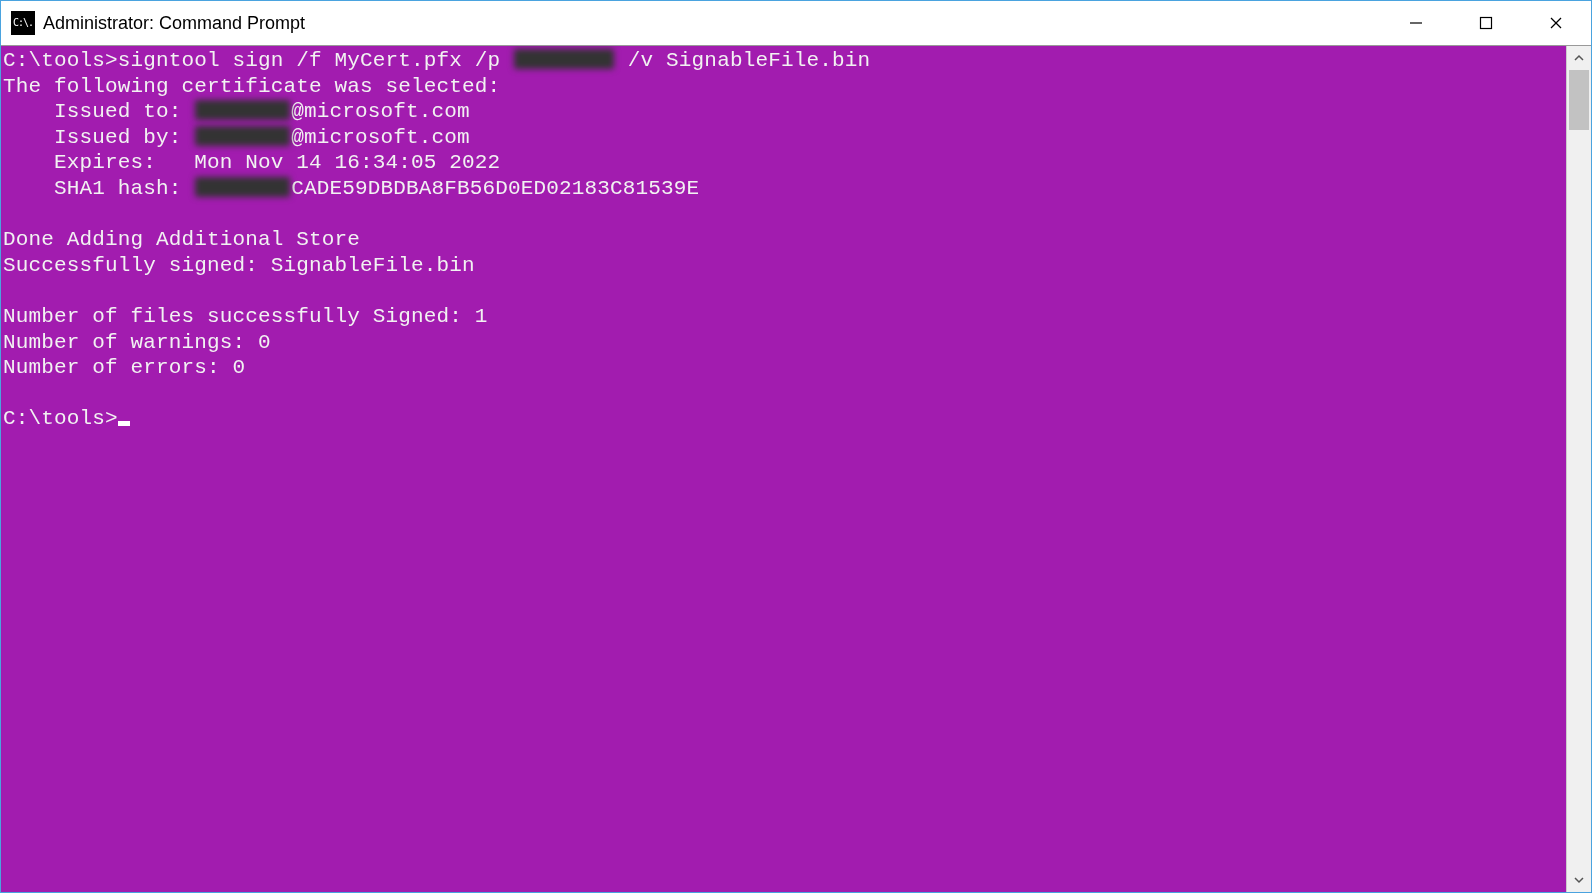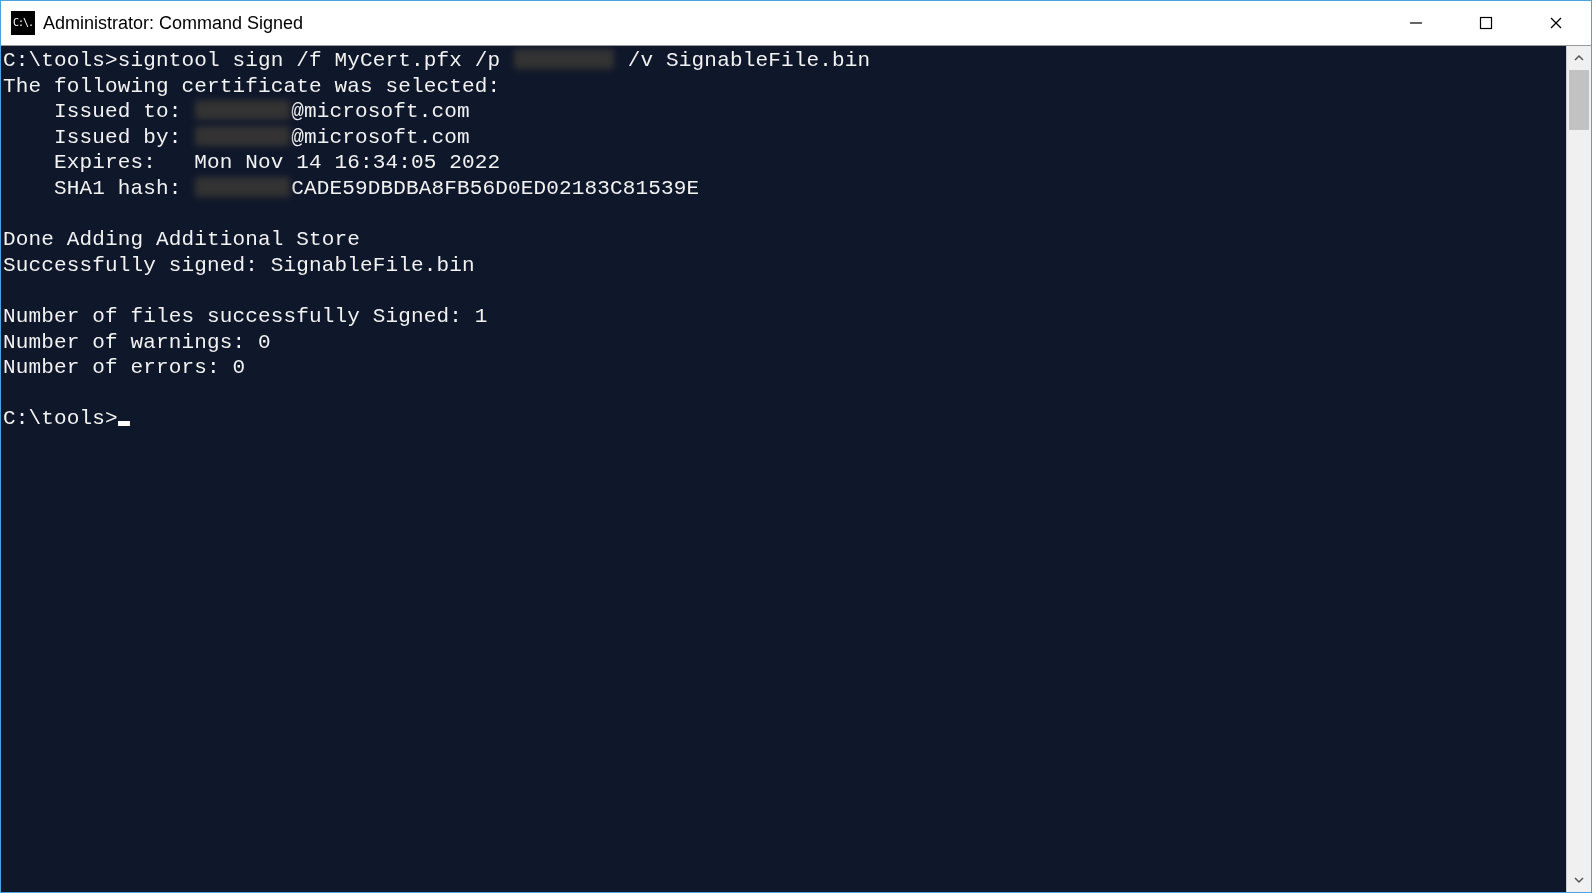--- a/index.html
+++ b/index.html
@@ -59,21 +59,21 @@
   }
   .win-btn svg { display:block; }
 
   .client {
     flex: 1;
     display: flex;
     min-height: 0;
   }
   .terminal {
     flex: 1;
-    background: #0f172a;
+    background: #a21caf;
     color: #f2f2f2;
     font-family: Consolas, "Courier New", monospace;
     font-size: 21px;
     line-height: 25.6px;
     padding: 2px 0 0 2px;
     white-space: pre;
     overflow: hidden;
     letter-spacing: 0.15px;
   }
   .terminal .line { display:block; }
@@ -123,21 +123,21 @@
   }
 </style>
 </head>
 <body>
 
 <div class="window">
   <div class="titlebar">
     <div class="icon">
       <span class="icon-inner">C:\.</span>
     </div>
-    <div class="title">Administrator: Command Signed</div>
+    <div class="title">Administrator: Command Prompt</div>
     <div class="win-btn">
       <svg width="14" height="14" viewBox="0 0 14 14">
           <line x1="1" y1="7" x2="13" y2="7" stroke="currentColor" stroke-width="1.2"></line>
         </svg>
     </div>
     <div class="win-btn">
       <svg width="14" height="14" viewBox="0 0 14 14">
           <rect x="1.5" y="1.5" width="11" height="11" fill="none" stroke="currentColor" stroke-width="1.2"></rect>
         </svg>
     </div>

